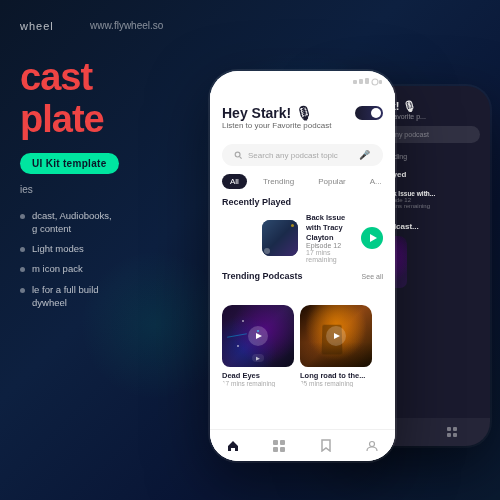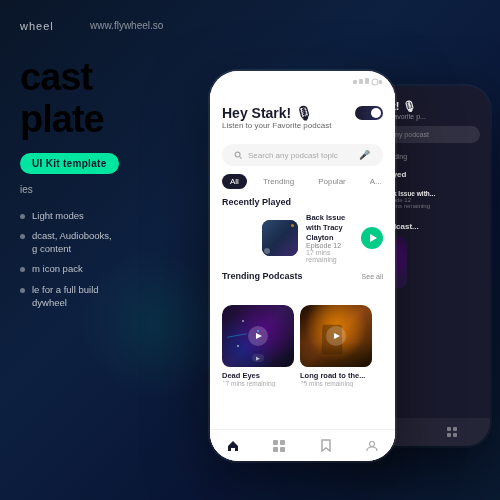--- a/index.html
+++ b/index.html
@@ -50,21 +50,21 @@
 
     .website {
       position: absolute;
       top: 20px;
       left: 90px;
       color: rgba(255,255,255,0.5);
       font-size: 10px;
     }
 
     .main-title {
-      color: #000000;
+      color: #ef4444;
       font-size: 38px;
       font-weight: 800;
       line-height: 1.1;
       margin-top: 25px;
       letter-spacing: -1px;
     }
 
     .ui-kit-badge {
       display: inline-block;
       background: #00e5a0;
@@ -597,22 +597,22 @@
 
 <div class="left-panel">
   <div class="brand-name">wheel</div>
   <div class="main-title">
     <div>cast</div>
     <div>plate</div>
   </div>
   <div class="ui-kit-badge">UI Kit template</div>
   <div class="subtitle">ies</div>
   <div class="features">
+    <div class="feature-item">dcast, Audiobooks,<br>g content</div>
     <div class="feature-item">Light modes</div>
-    <div class="feature-item">dcast, Audiobooks,<br>g content</div>
     <div class="feature-item">m icon pack</div>
     <div class="feature-item">le for a full build<br>dywheel</div>
   </div>
 </div>
 
 <div class="website">www.flywheel.so</div>
 
 <div class="phones-container">
 
   <div class="phone-main">

